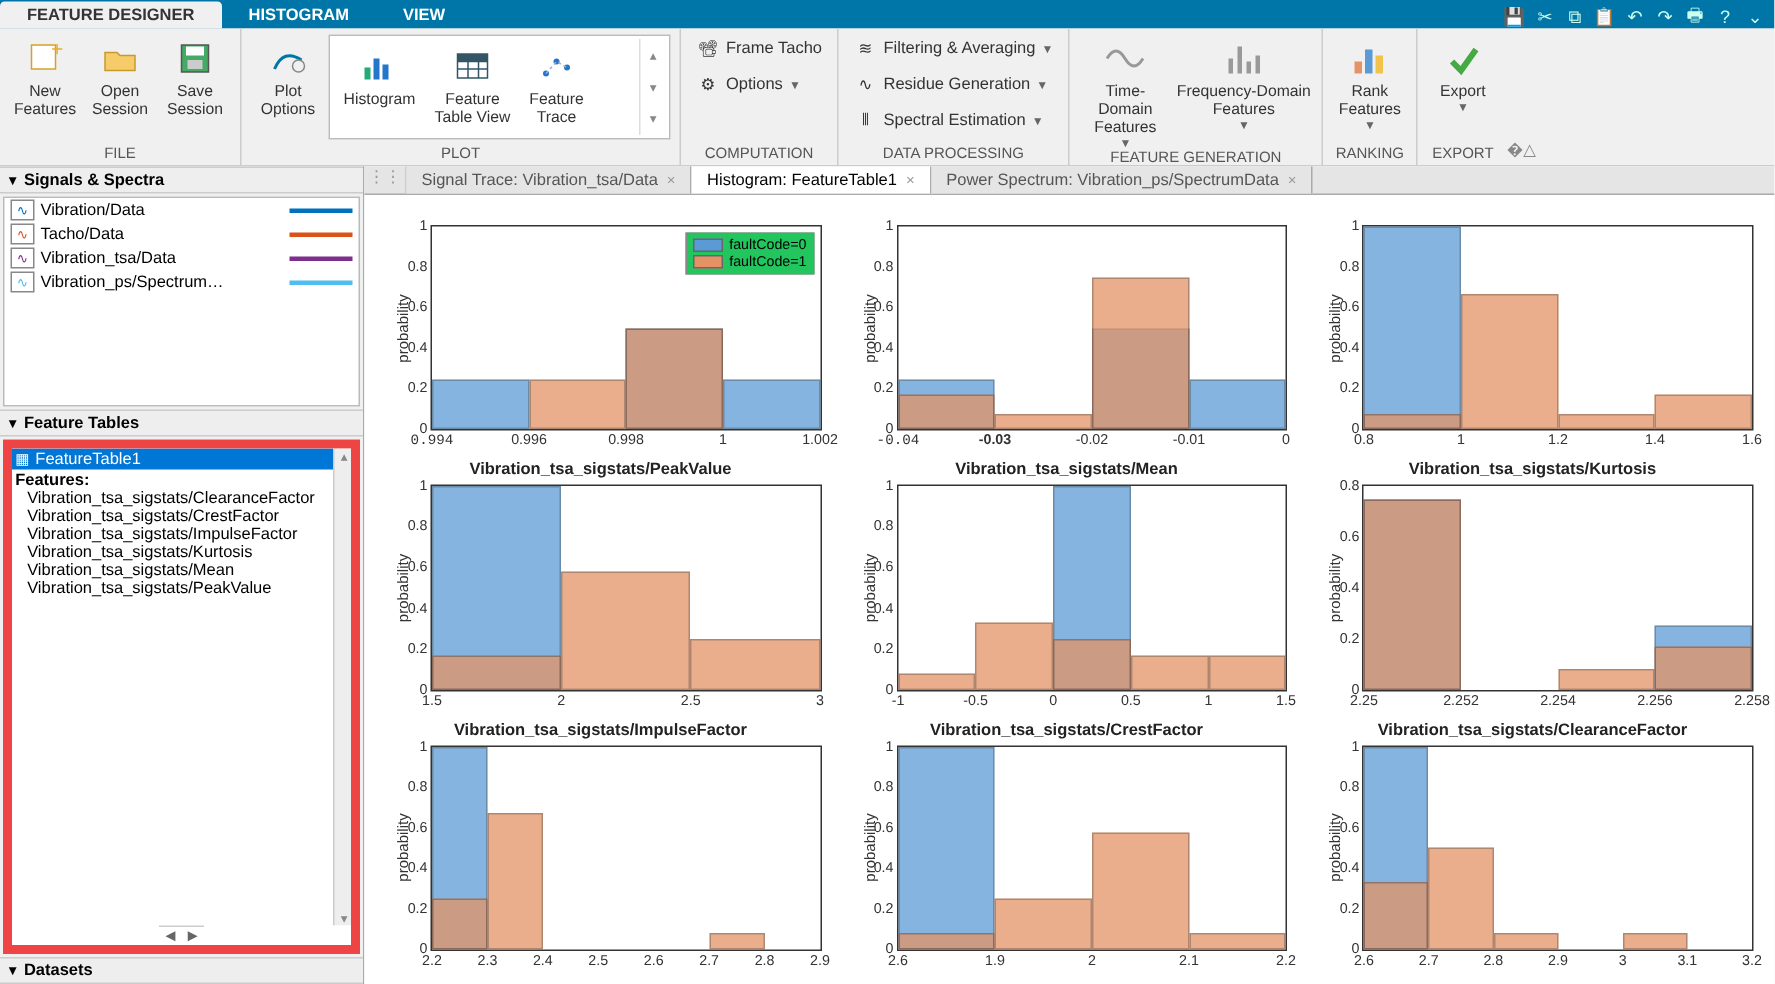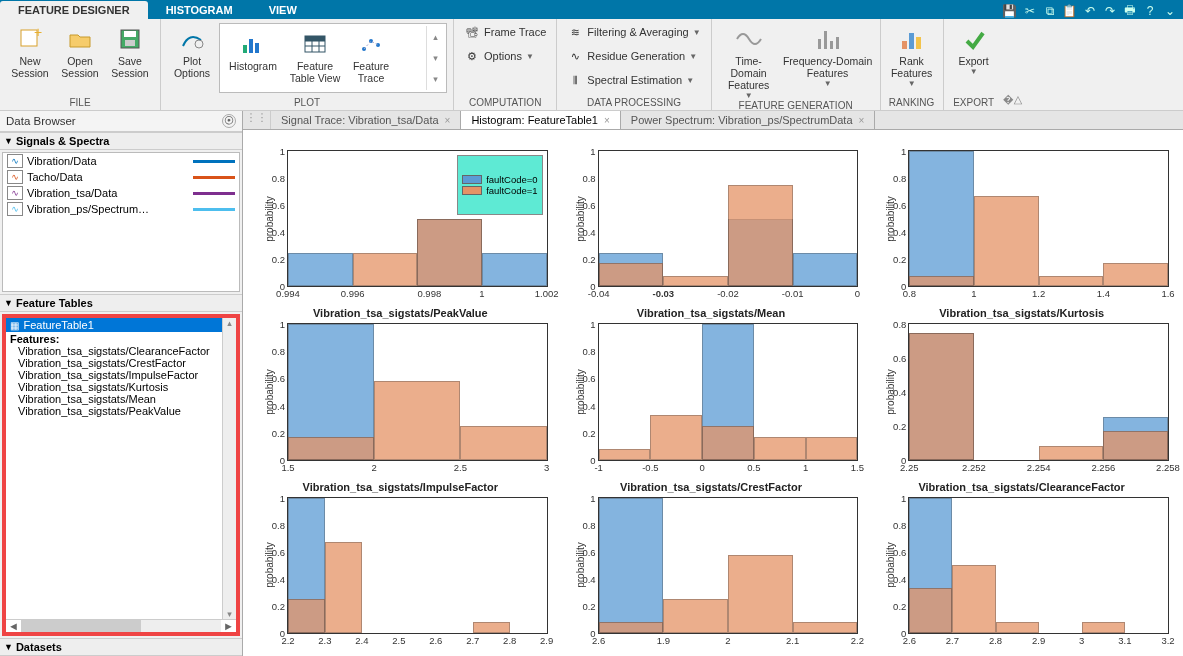--- a/index.html
+++ b/index.html
@@ -43,21 +43,21 @@
 .panel-head .plus { margin-left:auto; width:14px; height:14px; border:1px solid #aaa; border-radius:7px; text-align:center; line-height:11px; font-size:10px; color:#666; }
 
 .section-head { background:#eee; border-top:1px solid #ccc; border-bottom:1px solid #ccc; padding:2px 4px; font-weight:bold; font-size:11px; display:flex; align-items:center; }
 .section-head .arrow { font-size:9px; margin-right:3px; }
 
 .signals-list { background:white; border:1px solid #bbb; margin:2px; flex: 0 0 140px; overflow:auto; }
 .sig-row { display:flex; align-items:center; padding:1px 4px; font-size:11px; }
 .sig-row .swatch { width:16px; height:14px; border:1px solid #888; margin-right:4px; display:flex; align-items:center; justify-content:center; font-size:9px; }
 .sig-row .line { width:42px; height:3px; margin-left:auto; }
 
-.ft-box { background:white; border:4px solid #ef4444; margin:2px; flex:1; overflow:hidden; display:flex; flex-direction:column; font-size:11px; }
+.ft-box { background:white; border:6px solid #ef4444; margin:2px; flex:1; overflow:hidden; display:flex; flex-direction:column; font-size:11px;align-items:center; }
 .ft-box .selected { background:#0076d7; color:white; padding:1px 4px; display:flex; align-items:center; }
 .ft-box .selected::before { content:"▦"; margin-right:4px; font-size:10px; }
 .ft-box .feats { padding:1px 4px; }
 .ft-box .feat-item { padding:0 8px; white-space:nowrap; overflow:hidden; text-overflow:ellipsis; }
 .ft-scroll { display:flex; align-items:center; border-top:1px solid #ccc; padding:0 2px; font-size:11px; color:#666; }
 .ft-scroll .track { flex:1; height:12px; background:#eee; margin:0 2px; position:relative; }
 .ft-scroll .thumb { position:absolute; height:100%; left:0; width:60%; background:#ccc; }
 
 .ds-box { background:white; border:1px solid #bbb; margin:2px; height:114px; }
 .ds-row { padding:2px 4px; display:flex; align-items:center; font-size:11px; }
@@ -72,21 +72,21 @@
 
 
 .chart-grid { flex:1; display:grid; grid-template-columns: repeat(3, 1fr); grid-template-rows: repeat(3, 1fr); padding: 2px 6px 4px 2px; gap:0px; background:white; }
 .chart { position:relative; }
 .chart-title { position:absolute; top:2px; left:0; right:0; text-align:center; font-size:11px; font-weight:bold; color:#222; }
 .chart-ylab { position:absolute; left:2px; top:50%; transform: translateY(-50%) rotate(-90deg); transform-origin:center; font-size:10px; color:#333; }
 .plot-area { position:absolute; border:1px solid #333; background:white; }
 .ytick { position:absolute; right:100%; padding-right:3px; font-size:9.5px; color:#333; transform:translateY(50%); }
 .xtick { position:absolute; top:100%; padding-top:2px; font-size:9.5px; color:#333; transform:translateX(-50%); white-space:nowrap; }
 .bar { position:absolute; bottom:0; border:1px solid rgba(0,0,0,0.35); }
-.legend { position:absolute; background:#5eead4; border:1px solid #888; font-size:9.5px; padding:18px 4px; }
+.legend { position:absolute; background:#22c55e; border:1px solid #888; font-size:9.5px; padding:2px 4px; }
 .legend-row { display:flex; align-items:center; gap:4px; }
 .legend-sw { width:20px; height:9px; border:1px solid #666; }
 
 
 svg { display:block; }
 </style>
 </head>
 <body>
 
 <div class="tab-bar">
@@ -111,21 +111,21 @@
   <div class="ribbon-group">
     <div class="items">
       <div class="ribbon-btn narrow">
         <div class="icon">
             <svg width="26" height="26">
               <rect x="4" y="4" width="16" height="16" fill="#fff" stroke="#d8a02a"></rect>
               <text x="17" y="11" font-size="14" fill="#e8b030">+</text>
             </svg>
           </div>
         <span style="white-space:pre-line">New
-Session</span>
+Features</span>
       </div>
       <div class="ribbon-btn narrow">
         <div class="icon">
             <svg width="26" height="26">
               <path d="M3 9 L3 21 L23 21 L23 11 L13 11 L11 9 Z" fill="#f6cc6b" stroke="#c79a2c"></path>
             </svg>
           </div>
         <span style="white-space:pre-line">Open
 Session</span>
       </div>
@@ -202,21 +202,21 @@
       </div>
     </div>
     <div class="label">PLOT</div>
   </div>
 
   <div class="ribbon-group">
     <div class="items">
       <div class="ribbon-stack">
         <div class="ribbon-stack-item">
           <span class="sicon">📽</span>
-          <span>Frame Trace</span>
+          <span>Frame Tacho</span>
         </div>
         <div class="ribbon-stack-item">
           <span class="sicon">⚙</span>
           <span>Options</span>
           <span class="caret">▼</span>
         </div>
       </div>
     </div>
     <div class="label">COMPUTATION</div>
   </div>
@@ -304,24 +304,20 @@
       </div>
     </div>
     <div class="label">EXPORT</div>
   </div>
 
   <div class="collapse-handle">�△</div>
 </div>
 
 <div class="main">
   <div class="sidebar">
-    <div class="panel-head">
-      <span>Data Browser</span>
-      <span class="plus">⦿</span>
-    </div>
 
     <div class="section-head">
         <span class="arrow">▼</span>
         <span>Signals &amp; Spectra</span>
       </div>
     <div class="signals-list" id="signals-list">
         <div class="sig-row">
           <span class="swatch" style="color:#0072bd">∿</span>
           <span>Vibration/Data</span>
           <span class="line" style="background:#0072bd"></span>
@@ -398,23 +394,23 @@
     <div class="chart-grid" id="chart-grid">
         <div class="chart">
   <div class="chart-ylab">probability</div>
           <div class="plot-area" style="inset: 18px 8px 18px 42px;">
             <div class="ytick" style="bottom: 0%;">0</div>
             <div class="ytick" style="bottom: 20%;">0.2</div>
             <div class="ytick" style="bottom: 40%;">0.4</div>
             <div class="ytick" style="bottom: 60%;">0.6</div>
             <div class="ytick" style="bottom: 80%;">0.8</div>
             <div class="ytick" style="bottom: 100%;">1</div>
-            <div class="xtick" style="left: 0%;">0.994</div>
+            <div class="xtick" style="left: 0%; font-family: Liberation Mono, monospace;">0.994</div>
             <div class="xtick" style="left: 25%;">0.996</div>
-            <div class="xtick" style="left: 50%; margin-left: 12px;">0.998</div>
+            <div class="xtick" style="left: 50%;">0.998</div>
             <div class="xtick" style="left: 75%;">1</div>
             <div class="xtick" style="left: 100%;">1.002</div>
             <div class="bar" style="left: 0%; width: 25%; height: 25%; background: rgb(91, 155, 213); opacity: 0.75;"></div>
             <div class="bar" style="left: 25%; width: 25%; height: 25%; background: rgb(229, 147, 102); opacity: 0.75;"></div>
             <div class="bar" style="left: 50%; width: 25%; height: 50%; background: rgb(91, 155, 213); opacity: 0.75;"></div>
             <div class="bar" style="left: 50%; width: 25%; height: 50%; background: rgb(229, 147, 102); opacity: 0.75;"></div>
             <div class="bar" style="left: 75%; width: 25%; height: 25%; background: rgb(91, 155, 213); opacity: 0.75;"></div>
             <div class="legend" style="right: 4px; top: 4px;">
               <div class="legend-row">
                 <span class="legend-sw" style="background:#5b9bd5"></span>
@@ -429,21 +425,21 @@
         </div>
         <div class="chart">
   <div class="chart-ylab">probability</div>
           <div class="plot-area" style="inset: 18px 8px 18px 42px;">
             <div class="ytick" style="bottom: 0%;">0</div>
             <div class="ytick" style="bottom: 20%;">0.2</div>
             <div class="ytick" style="bottom: 40%;">0.4</div>
             <div class="ytick" style="bottom: 60%;">0.6</div>
             <div class="ytick" style="bottom: 80%;">0.8</div>
             <div class="ytick" style="bottom: 100%;">1</div>
-            <div class="xtick" style="left: 0%;">-0.04</div>
+            <div class="xtick" style="left: 0%; font-family: Liberation Mono, monospace;">-0.04</div>
             <div class="xtick" style="left: 25%; font-weight: bold;">-0.03</div>
             <div class="xtick" style="left: 50%;">-0.02</div>
             <div class="xtick" style="left: 75%;">-0.01</div>
             <div class="xtick" style="left: 100%;">0</div>
             <div class="bar" style="left: 0%; width: 25%; height: 25%; background: rgb(91, 155, 213); opacity: 0.75;"></div>
             <div class="bar" style="left: 0%; width: 25%; height: 17%; background: rgb(229, 147, 102); opacity: 0.75;"></div>
             <div class="bar" style="left: 25%; width: 25%; height: 8%; background: rgb(229, 147, 102); opacity: 0.75;"></div>
             <div class="bar" style="left: 50%; width: 25%; height: 50%; background: rgb(91, 155, 213); opacity: 0.75;"></div>
             <div class="bar" style="left: 50%; width: 25%; height: 75%; background: rgb(229, 147, 102); opacity: 0.75;"></div>
             <div class="bar" style="left: 75%; width: 25%; height: 25%; background: rgb(91, 155, 213); opacity: 0.75;"></div>

